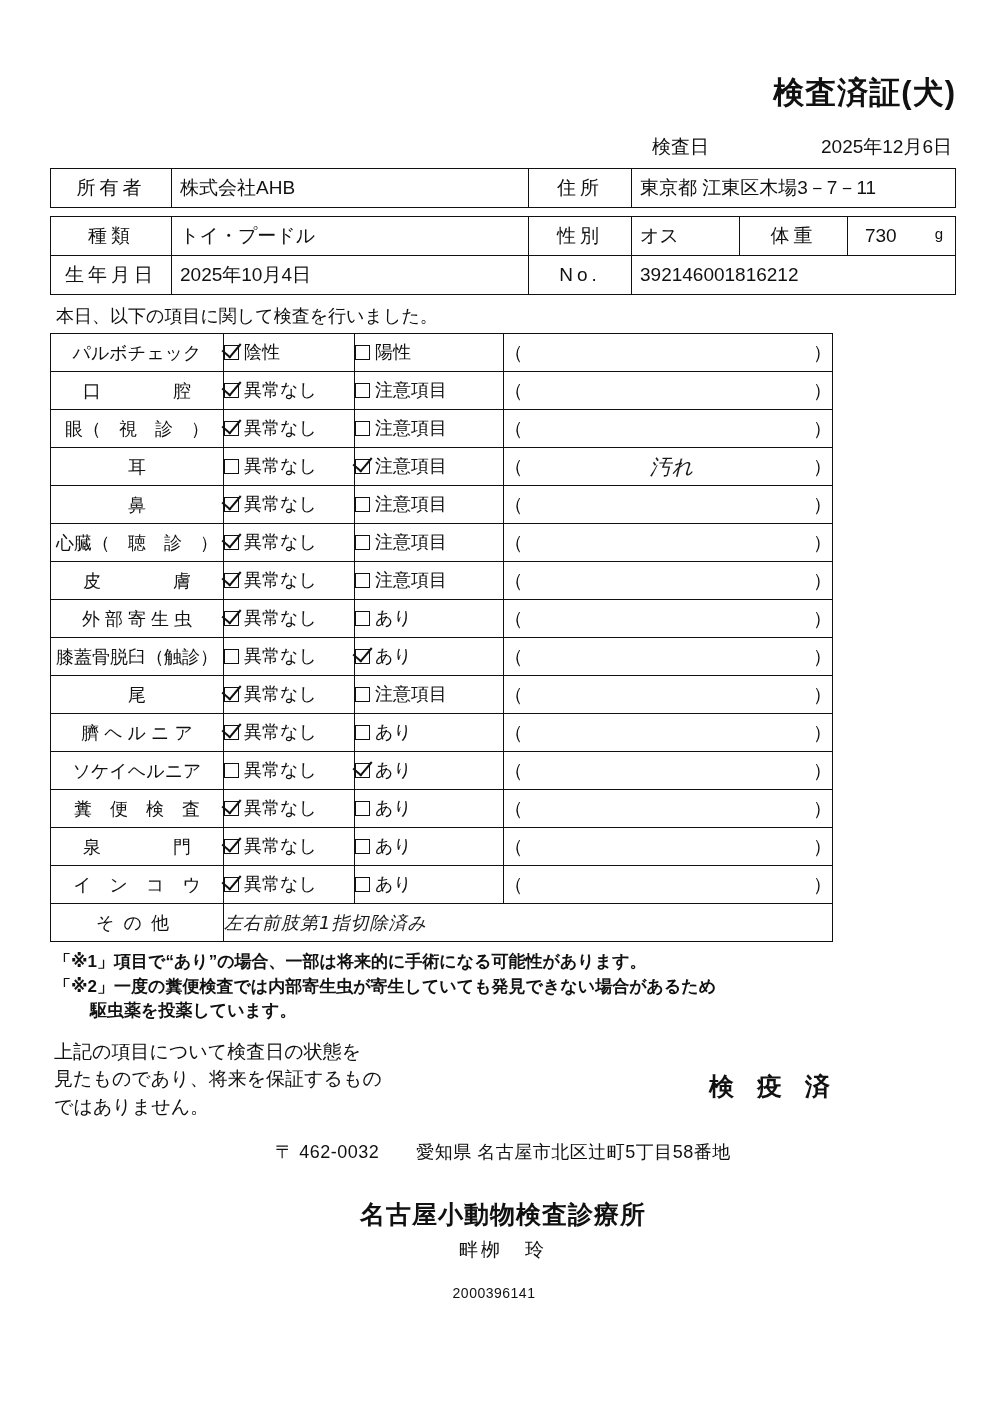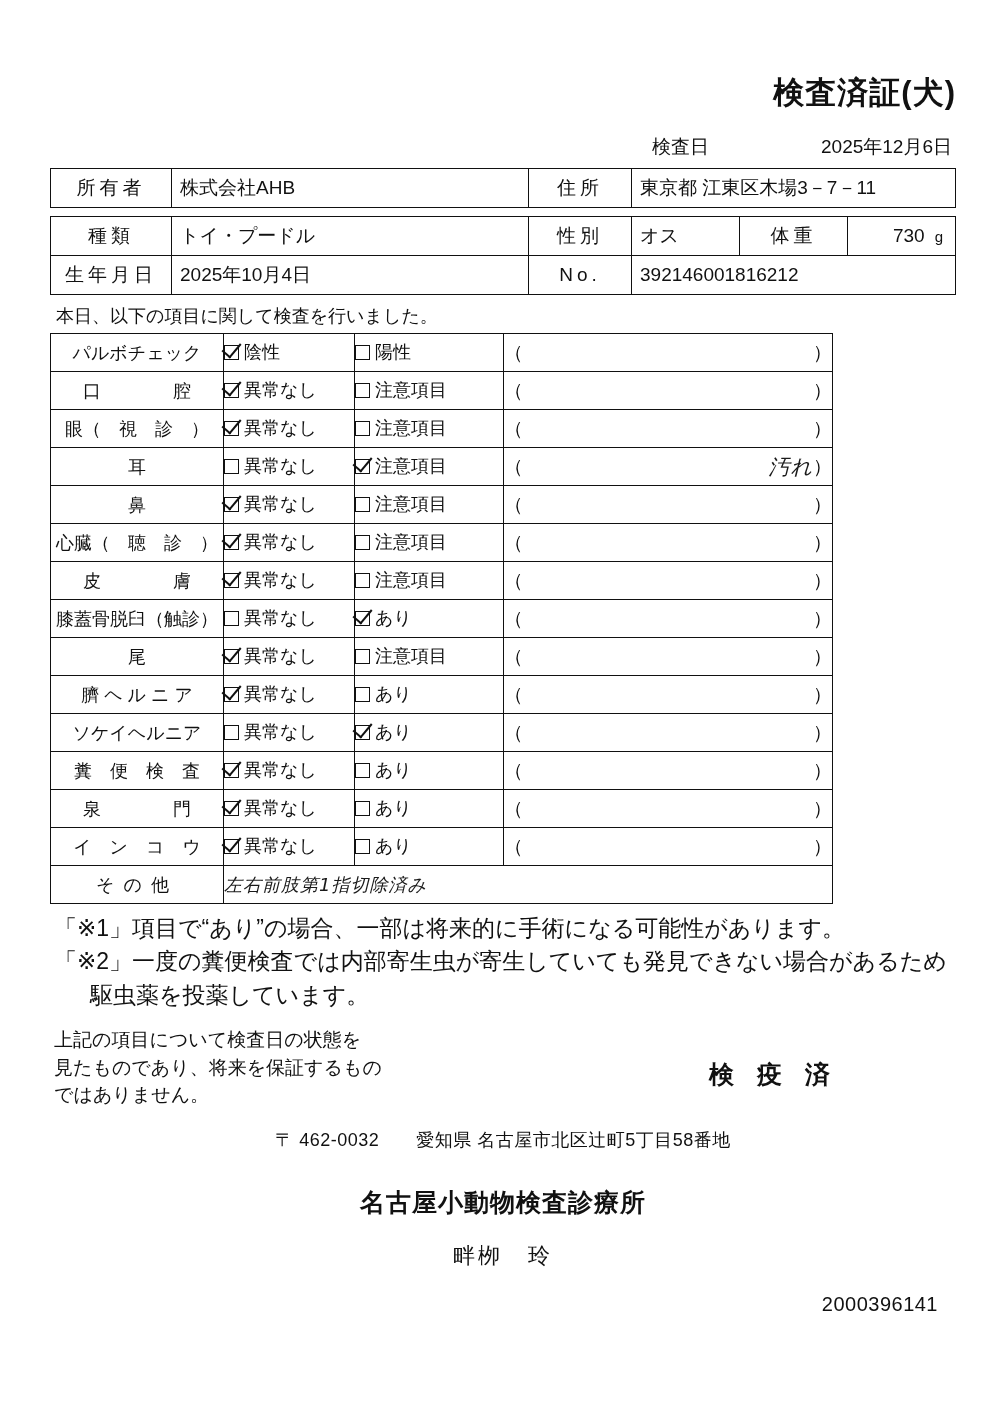--- a/index.html
+++ b/index.html
@@ -71,21 +71,22 @@
   .w-owner-lbl { width: 104px; }
   .w-owner-val { width: 340px; }
   .w-addr-lbl { width: 86px; }
   .w-sex-lbl { width: 86px; }
   .w-sex-val { width: 96px; margin-top: 20px; }
   .w-weight-lbl { width: 86px; }
 
   .weight-val {
     display: flex;
     justify-content: flex-end;
-    align-items: center;
+    align-items: flex-start;
+    gap: 28px;
   }
   .weight-val .num { font-size: 19px; }
   .weight-val .unit { font-size: 15px; margin-left: 10px; margin-right: 4px; }
 
   .intro {
     font-size: 18px;
     margin: 9px 0 5px 6px;
   }
 
   table.items {
@@ -147,24 +148,25 @@
     font-family: "DejaVu Sans", sans-serif;
     font-style: italic;
     font-size: 21px;
     color: #1a1a1a;
     letter-spacing: 1px;
   }
   td.other-name { width: 172px; text-align: center; letter-spacing: 9px; }
   td.other-val { padding-left: 8px; }
 
   .footnotes {
-    font-size: 23px;
+    font-size: 17px;
     margin-top: 8px;
     margin-left: 4px;
     line-height: 1.45;
+    font-weight: bold;
   }
   .footnotes .indent { margin-left: 36px; }
 
   .lower {
     position: relative;
     margin-top: 14px;
     min-height: 90px;
   }
   .disclaimer {
     font-size: 19px;
@@ -186,27 +188,27 @@
   }
   .clinic .addr { margin-top: 2px; letter-spacing: 0.5px; }
   .clinic .tel { margin-top: 22px; letter-spacing: 0.5px; }
   .clinic .name {
     margin-top: 34px;
     font-size: 25px;
     font-weight: bold;
     letter-spacing: 1px;
   }
   .clinic .person {
-    margin-top: 22px;
-    font-size: 22px;
+    margin-top: 6px;
+    font-size: 19px;
     letter-spacing: 3px;
   }
   .docnum {
-    text-align: right;
-    font-size: 20px;
+    text-align: center;
+    font-size: 14px;
     margin-top: 22px;
     margin-right: 18px;
     letter-spacing: 0.5px;
   }
 </style>
 </head>
 <body>
 
 <div class="page">
 
@@ -314,21 +316,21 @@
               <span class="box"></span>
               <span>異常なし</span>
             </span></td>
           <td class="opt2"><span class="opt">
               <span class="box checked"></span>
               <span>注意項目</span>
             </span></td>
           <td class="paren">
             <div class="paren-inner">
               <span>（</span>
-              <span class="hand" style="flex:1;margin-left:8px;text-align:right">汚れ</span>
+              <span class="hand" style="flex:1;margin-left:8px;text-align:center">汚れ</span>
               <span>）</span>
             </div>
           </td>
         </tr>
         <tr>
           <td class="item-name">鼻</td>
           <td class="opt1"><span class="opt">
               <span class="box checked"></span>
               <span>異常なし</span>
             </span></td>
@@ -364,20 +366,38 @@
         </tr>
         <tr>
           <td class="item-name">皮　　　　膚</td>
           <td class="opt1"><span class="opt">
               <span class="box checked"></span>
               <span>異常なし</span>
             </span></td>
           <td class="opt2"><span class="opt">
               <span class="box"></span>
               <span>注意項目</span>
+            </span></td>
+          <td class="paren">
+            <div class="paren-inner">
+              <span>（</span>
+              <span class="hand" style="flex:1;margin-left:8px;text-align:left"></span>
+              <span>）</span>
+            </div>
+          </td>
+        </tr>
+        <tr>
+          <td class="item-name">外 部 寄 生 虫</td>
+          <td class="opt1"><span class="opt">
+              <span class="box checked"></span>
+              <span>異常なし</span>
+            </span></td>
+          <td class="opt2"><span class="opt">
+              <span class="box"></span>
+              <span>あり</span>
             </span></td>
           <td class="paren">
             <div class="paren-inner">
               <span>（</span>
               <span class="hand" style="flex:1;margin-left:8px;text-align:left"></span>
               <span>）</span>
             </div>
           </td>
         </tr>
         <tr>

